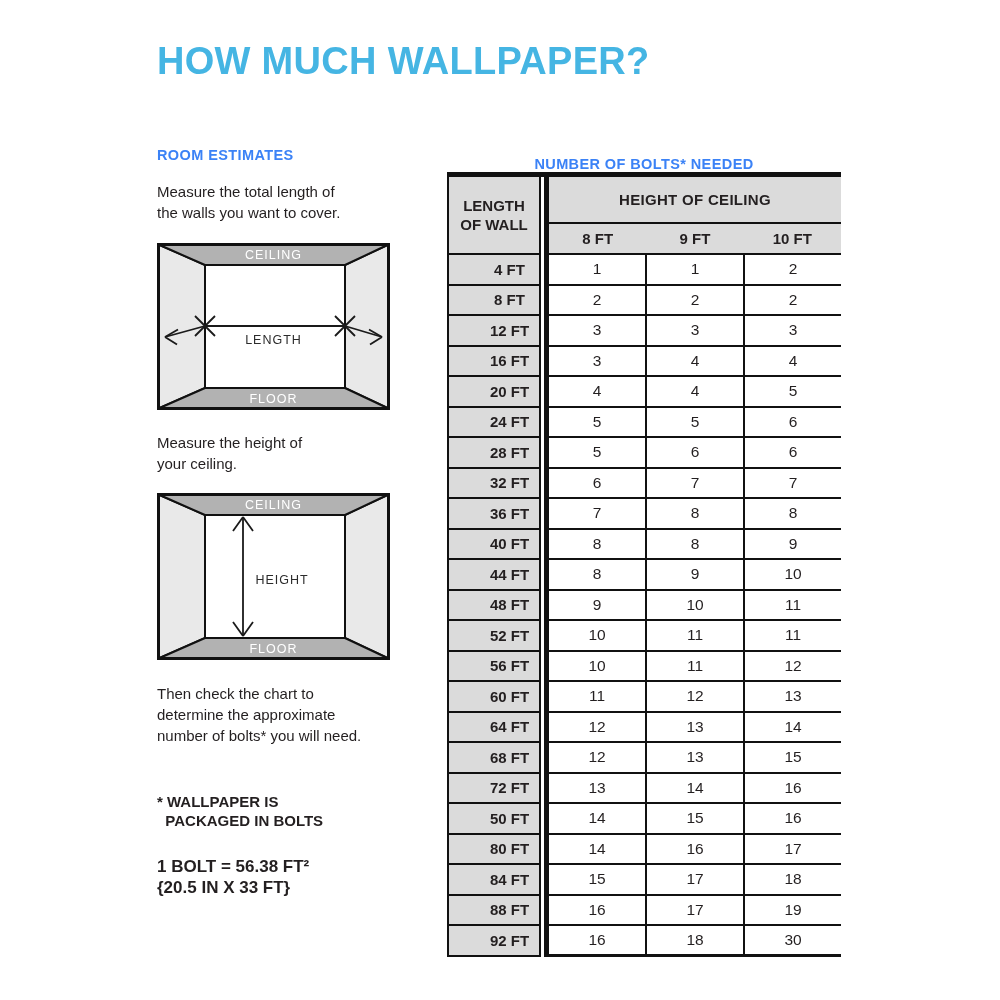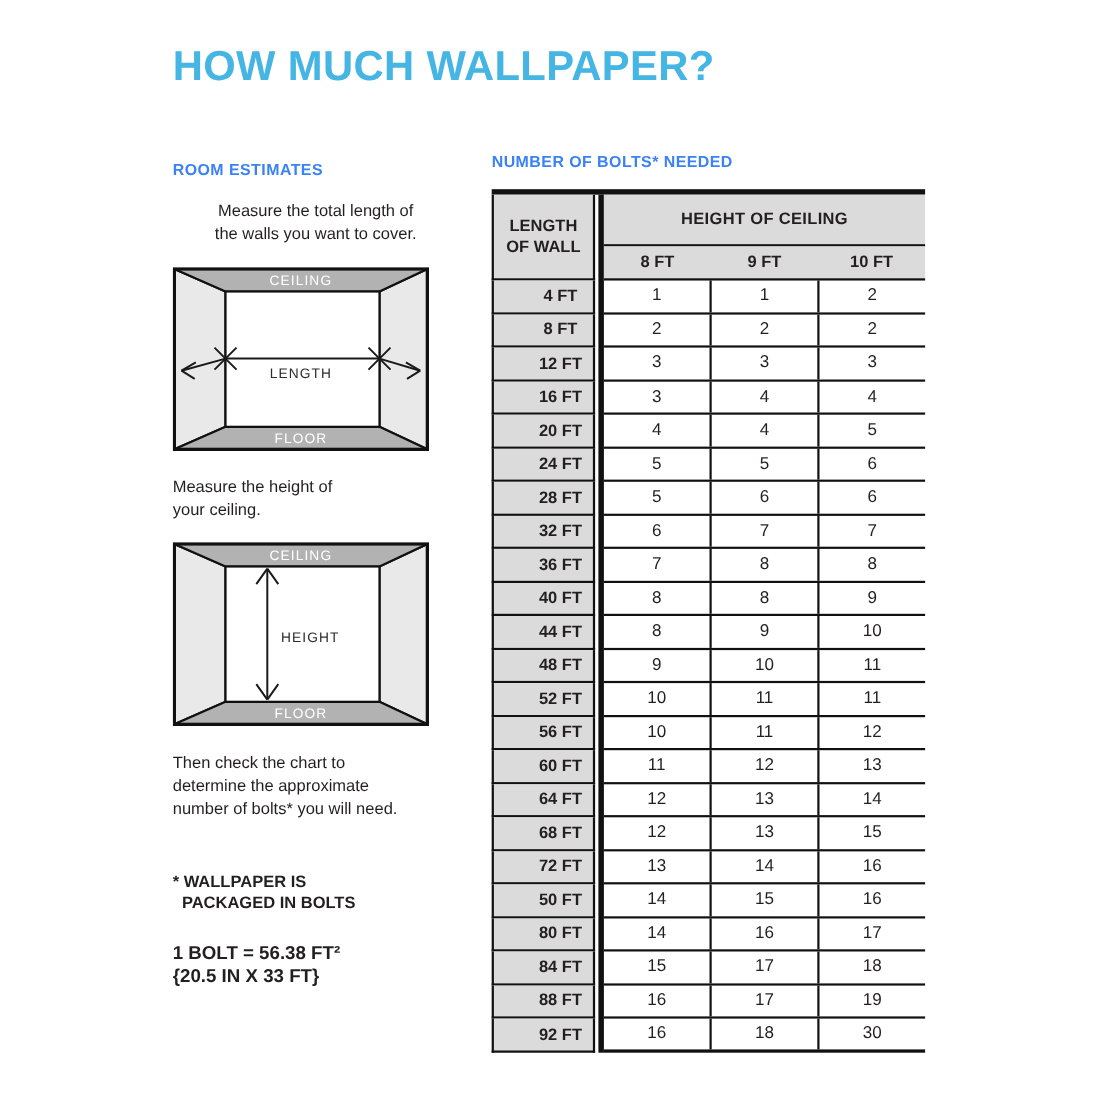--- a/index.html
+++ b/index.html
@@ -8,27 +8,27 @@
   .canvas { position:relative; width:1000px; height:1000px; background:#ffffff; overflow:hidden; }
 
   .page-title {
     position:absolute; left:157px; top:40px;
     font-size:38px; font-weight:bold; color:#45b5e3; letter-spacing:0.3px;
   }
   .section-heading {
     font-size:14.5px; font-weight:bold; color:#3b82f6; letter-spacing:0.4px;
   }
   .left-heading { position:absolute; left:157px; top:147px; }
-  .right-heading { position:absolute; left:447px; top:140px; width:394px; }
+  .right-heading { position:absolute; left:447px; top:156px; width:394px; text-align:center; }
 
   .step-text {
     position:absolute; left:157px; width:260px;
     font-size:15px; line-height:21px; color:#231f20; white-space:pre-line;
   }
-  .step-1 { top:181px;text-align:center; }
+  .step-1 { top:181px; }
   .step-2 { top:432px; }
   .step-3 { top:683px; }
 
   .diagram { position:absolute; left:157px; width:233px; height:167px; }
   .diagram-1 { top:243px; }
   .diagram-2 { top:493px; }
 
   .footnote {
     position:absolute; left:157px; top:792px;
     font-size:15px; font-weight:bold; line-height:19px; white-space:pre-wrap;

